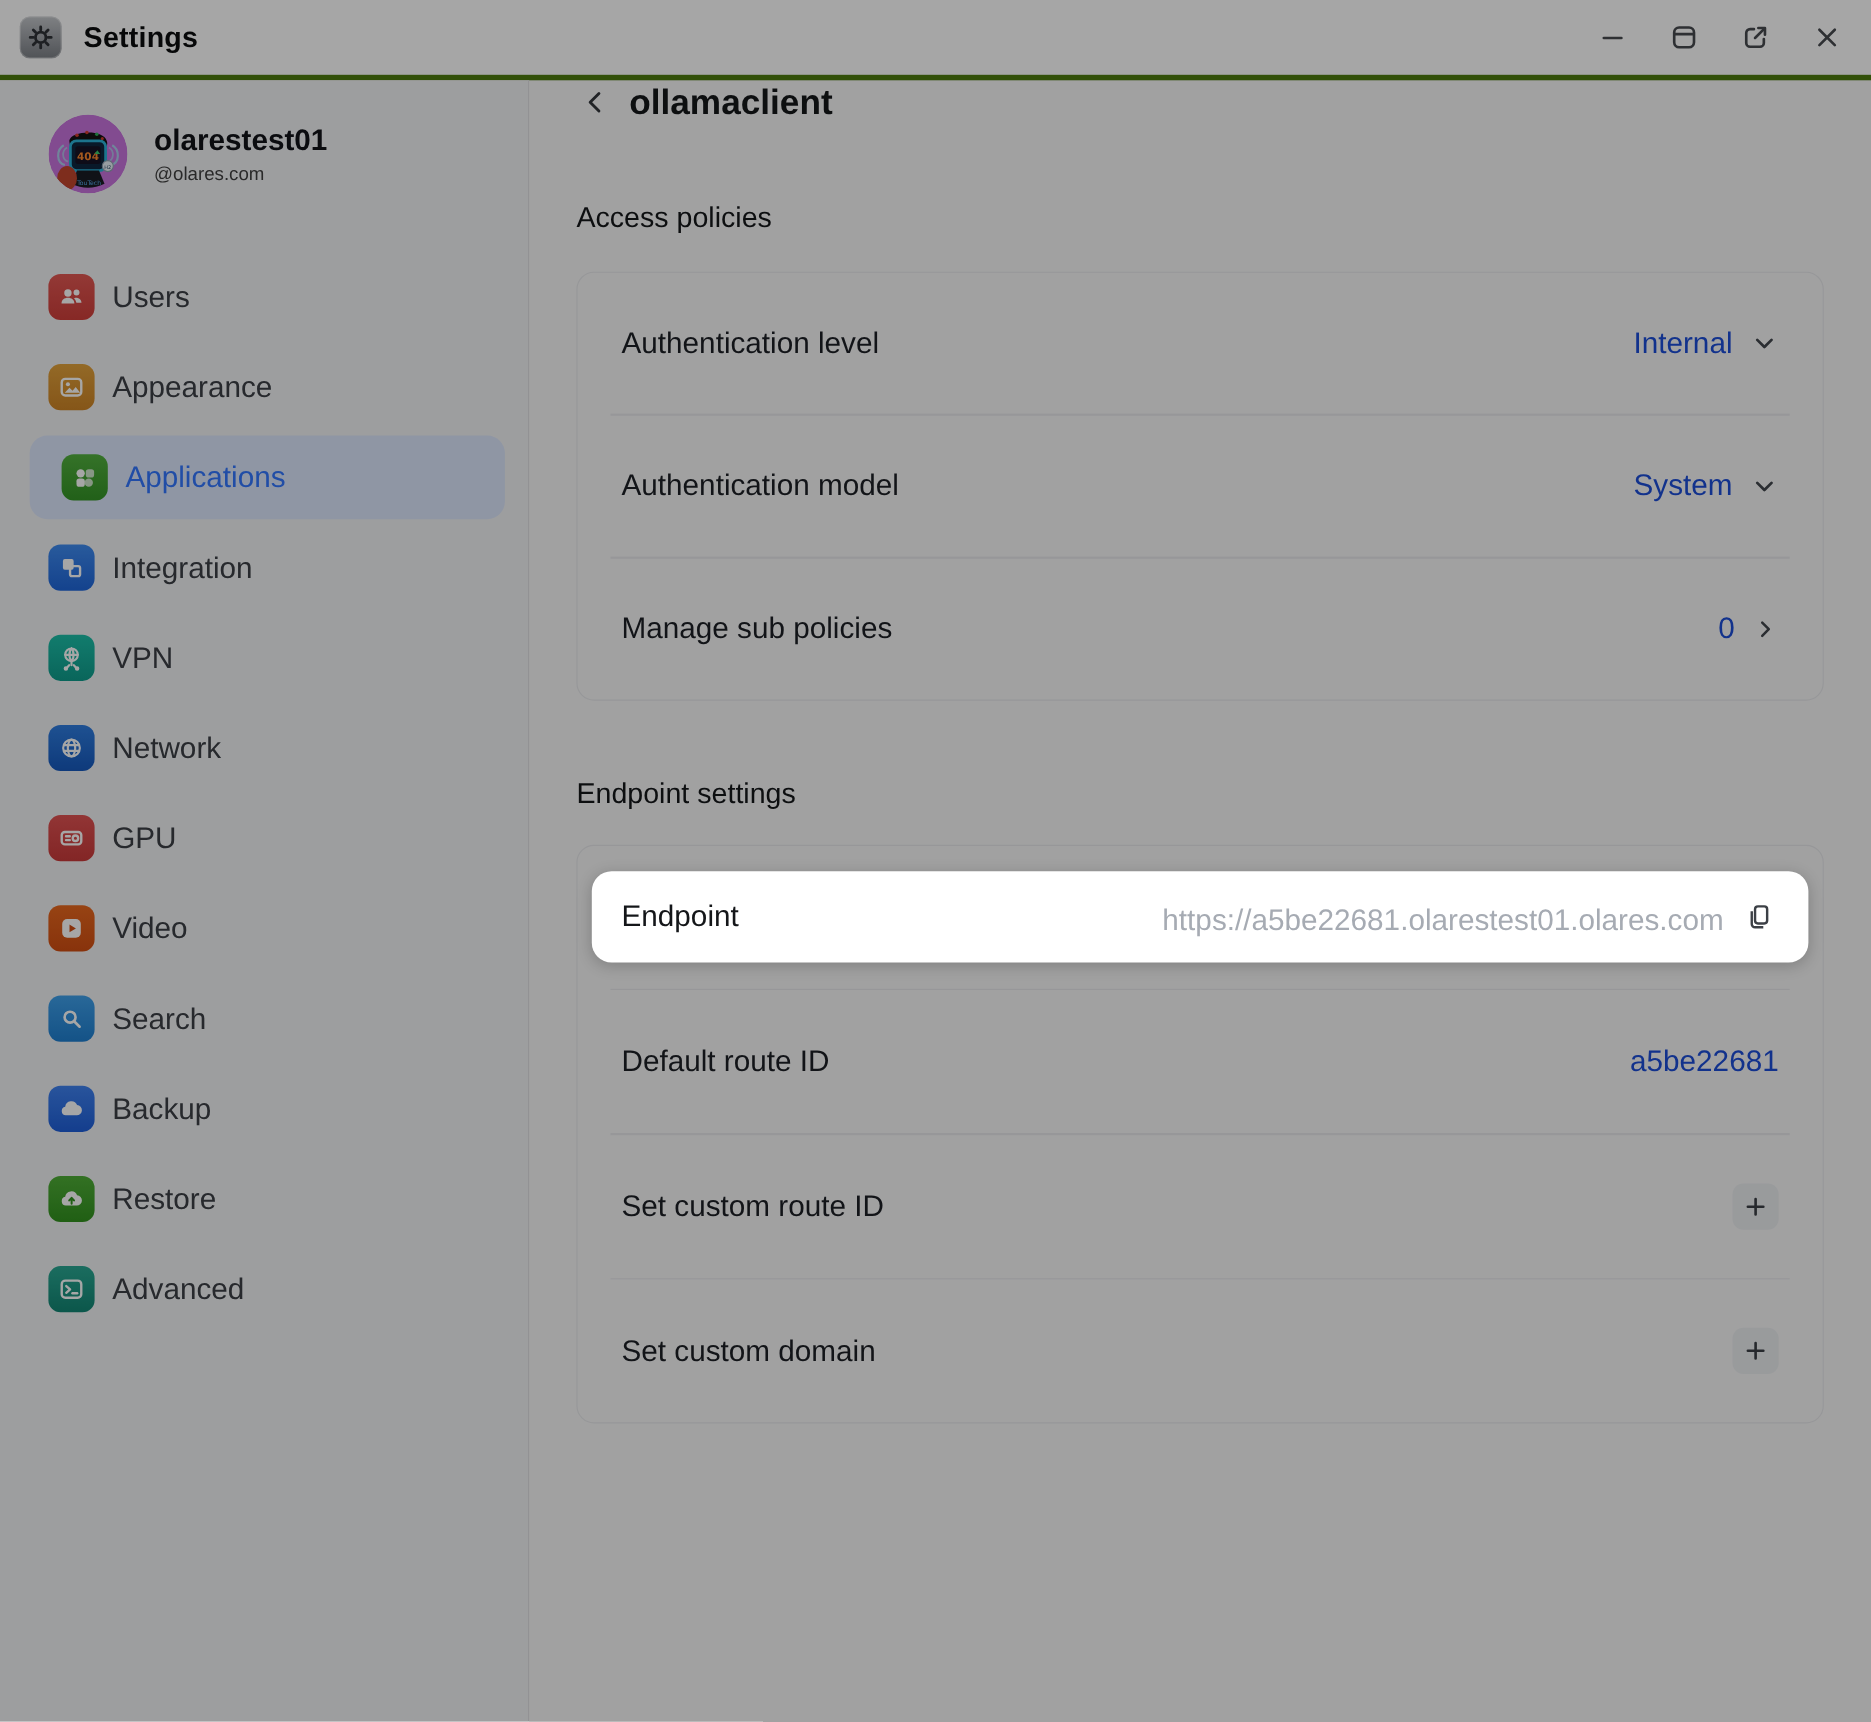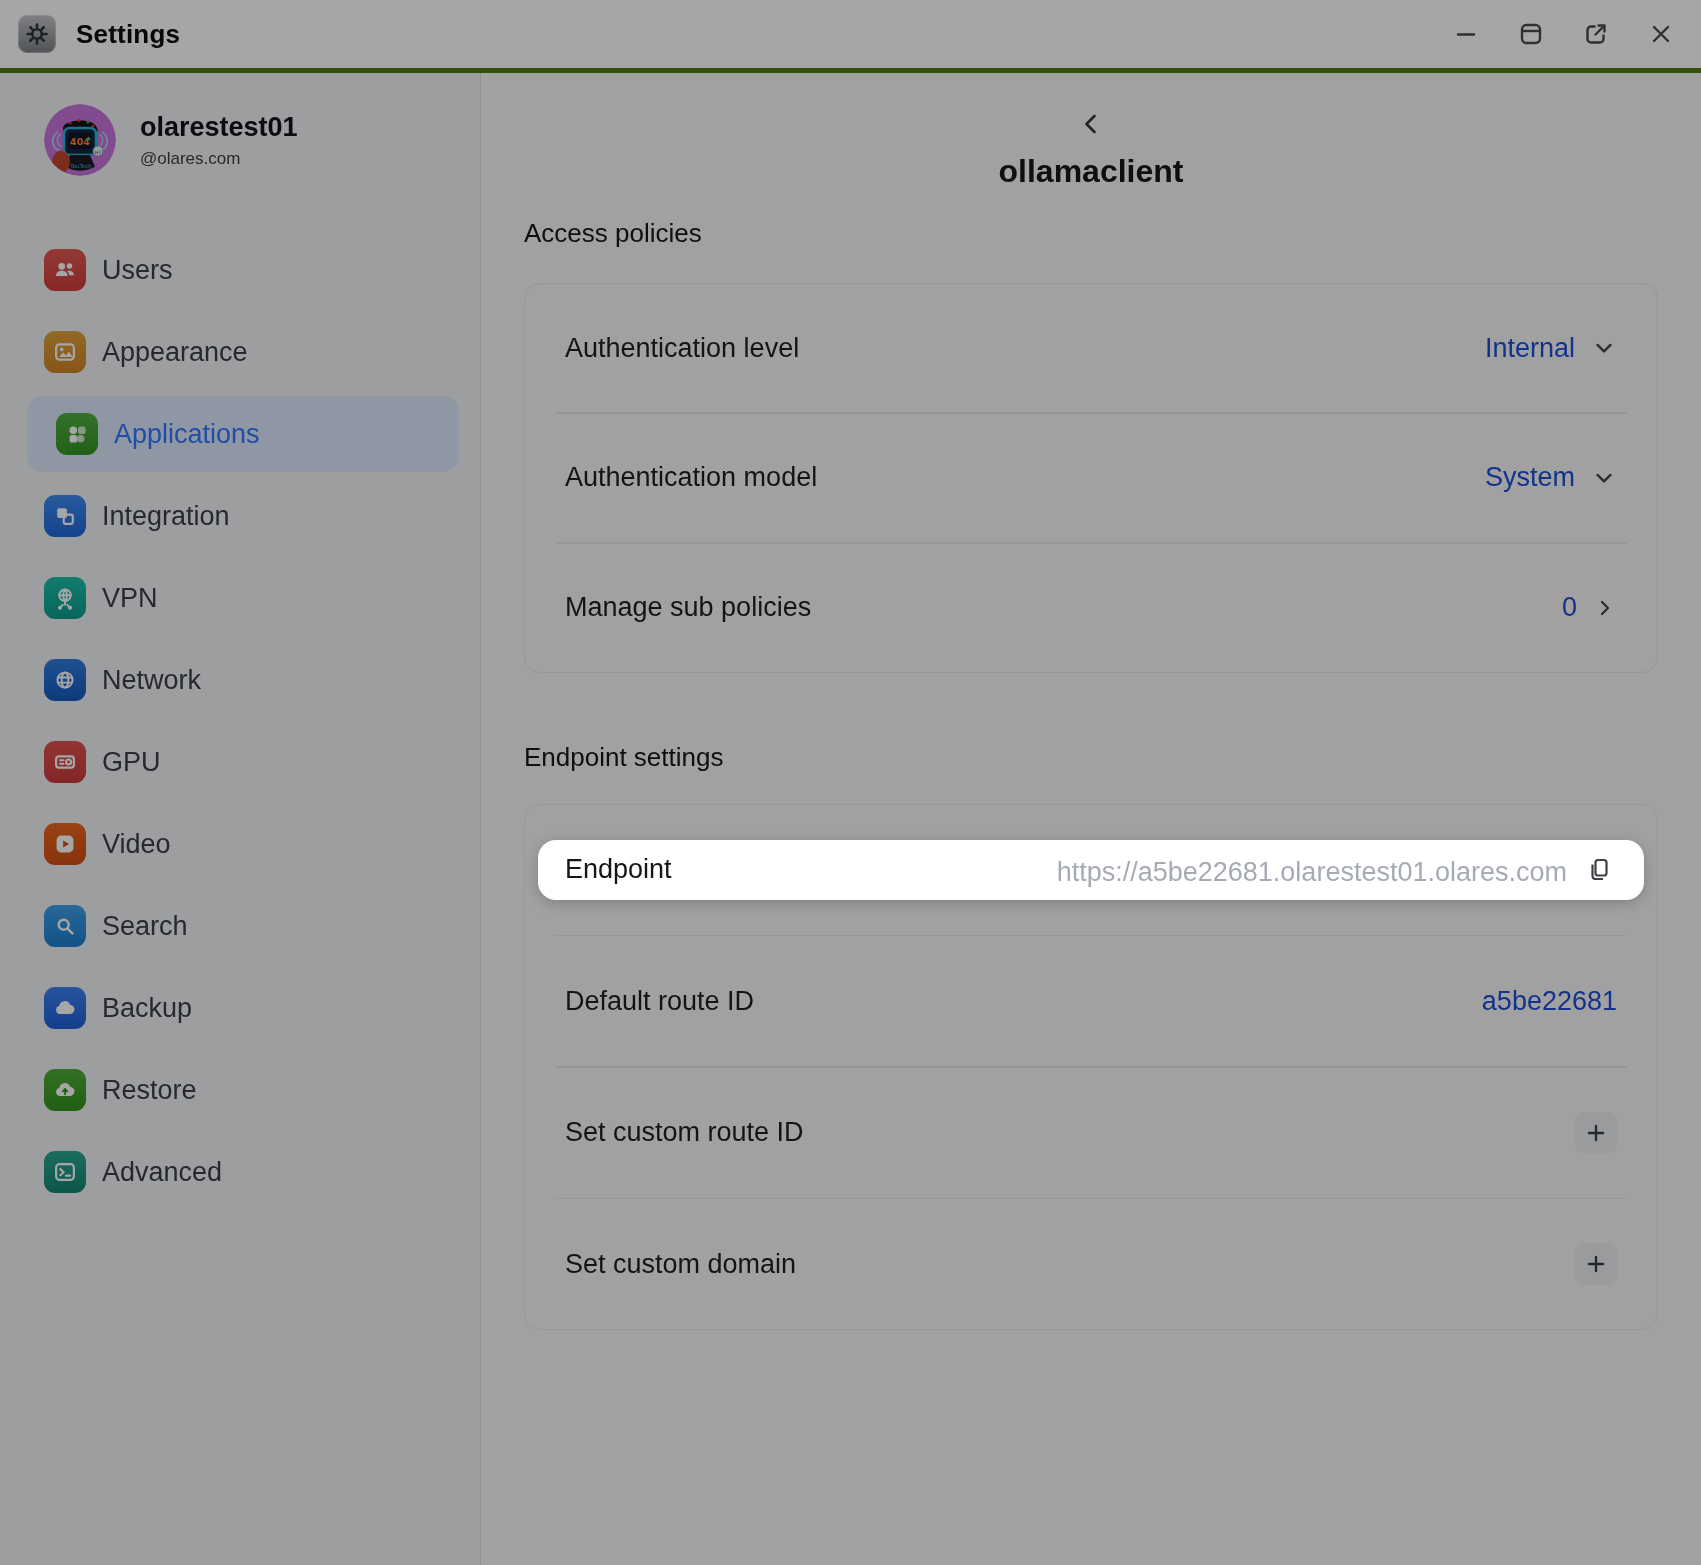--- a/index.html
+++ b/index.html
@@ -58,21 +58,21 @@
   .t-vpn{background:linear-gradient(180deg,#1cbfa8,#0f9c8c);}
   .t-network{background:linear-gradient(180deg,#2f7de0,#1659bd);}
   .t-gpu{background:linear-gradient(180deg,#e05252,#c93a3a);}
   .t-video{background:linear-gradient(180deg,#e8681f,#d14e12);}
   .t-search{background:linear-gradient(180deg,#3fa0ea,#1f7fd0);}
   .t-backup{background:linear-gradient(180deg,#3f82f0,#1f5fd9);}
   .t-restore{background:linear-gradient(180deg,#4fae37,#32921f);}
   .t-advanced{background:linear-gradient(180deg,#2aa893,#128573);}
 
   
-  .page-header{display:flex;align-items:center;margin-top:36px;height:40px;gap:14px;flex-direction:column;}
+  .page-header{display:flex;align-items:center;height:40px;gap:14px;}
   .back{border:0;background:transparent;padding:0;width:34px;height:34px;display:flex;align-items:center;justify-content:center;cursor:pointer;}
   .page-header h2{font-size:32px;font-weight:700;color:#15171a;margin:0;}
   .sec-heading{font-size:26px;font-weight:400;color:#15171a;margin:66px 0 0 0;height:36px;line-height:36px;}
   .card{
     margin-top:32px;border:1.5px solid #e8e9eb;border-radius:16px;
     display:flex;flex-direction:column;box-sizing:border-box;height:390px;
   }
   .card.card2{height:526px;margin-top:29px;}
   .row{flex:1;display:flex;align-items:center;justify-content:space-between;padding:0 40px;min-height:0;}
   .row-label{font-size:27px;color:#1d2025;}
@@ -81,21 +81,21 @@
   .divider{flex:0 0 1.5px;height:1.5px;background:#e8e9eb;margin:0 30px;}
   .plus-btn{
     width:42px;height:42px;border-radius:10px;background:#eceef0;border:0;
     display:flex;align-items:center;justify-content:center;cursor:pointer;padding:0;
   }
 
   
   .row.ep-row{padding:0 0;}
   .endpoint-pill{
     position:relative;z-index:30;
-    flex:1;margin:0 13px;height:60px;border-radius:18px;background:#ffffff;
+    flex:1;margin:0 13px;height:83px;border-radius:18px;background:#ffffff;
     display:flex;align-items:center;justify-content:space-between;
     padding:0 27px;box-sizing:border-box;
     box-shadow:0 3px 14px rgba(0,0,0,.20);
   }
   .endpoint-pill .row-label{color:#141619;}
   .ep-right{display:flex;align-items:flex-end;gap:14px;min-width:0;}
   .ep-url{font-size:27px;color:#a6abb3;white-space:nowrap;}
   .copy-btn{border:0;background:transparent;padding:0;width:36px;height:36px;display:flex;align-items:center;justify-content:center;cursor:pointer;}
 
   

